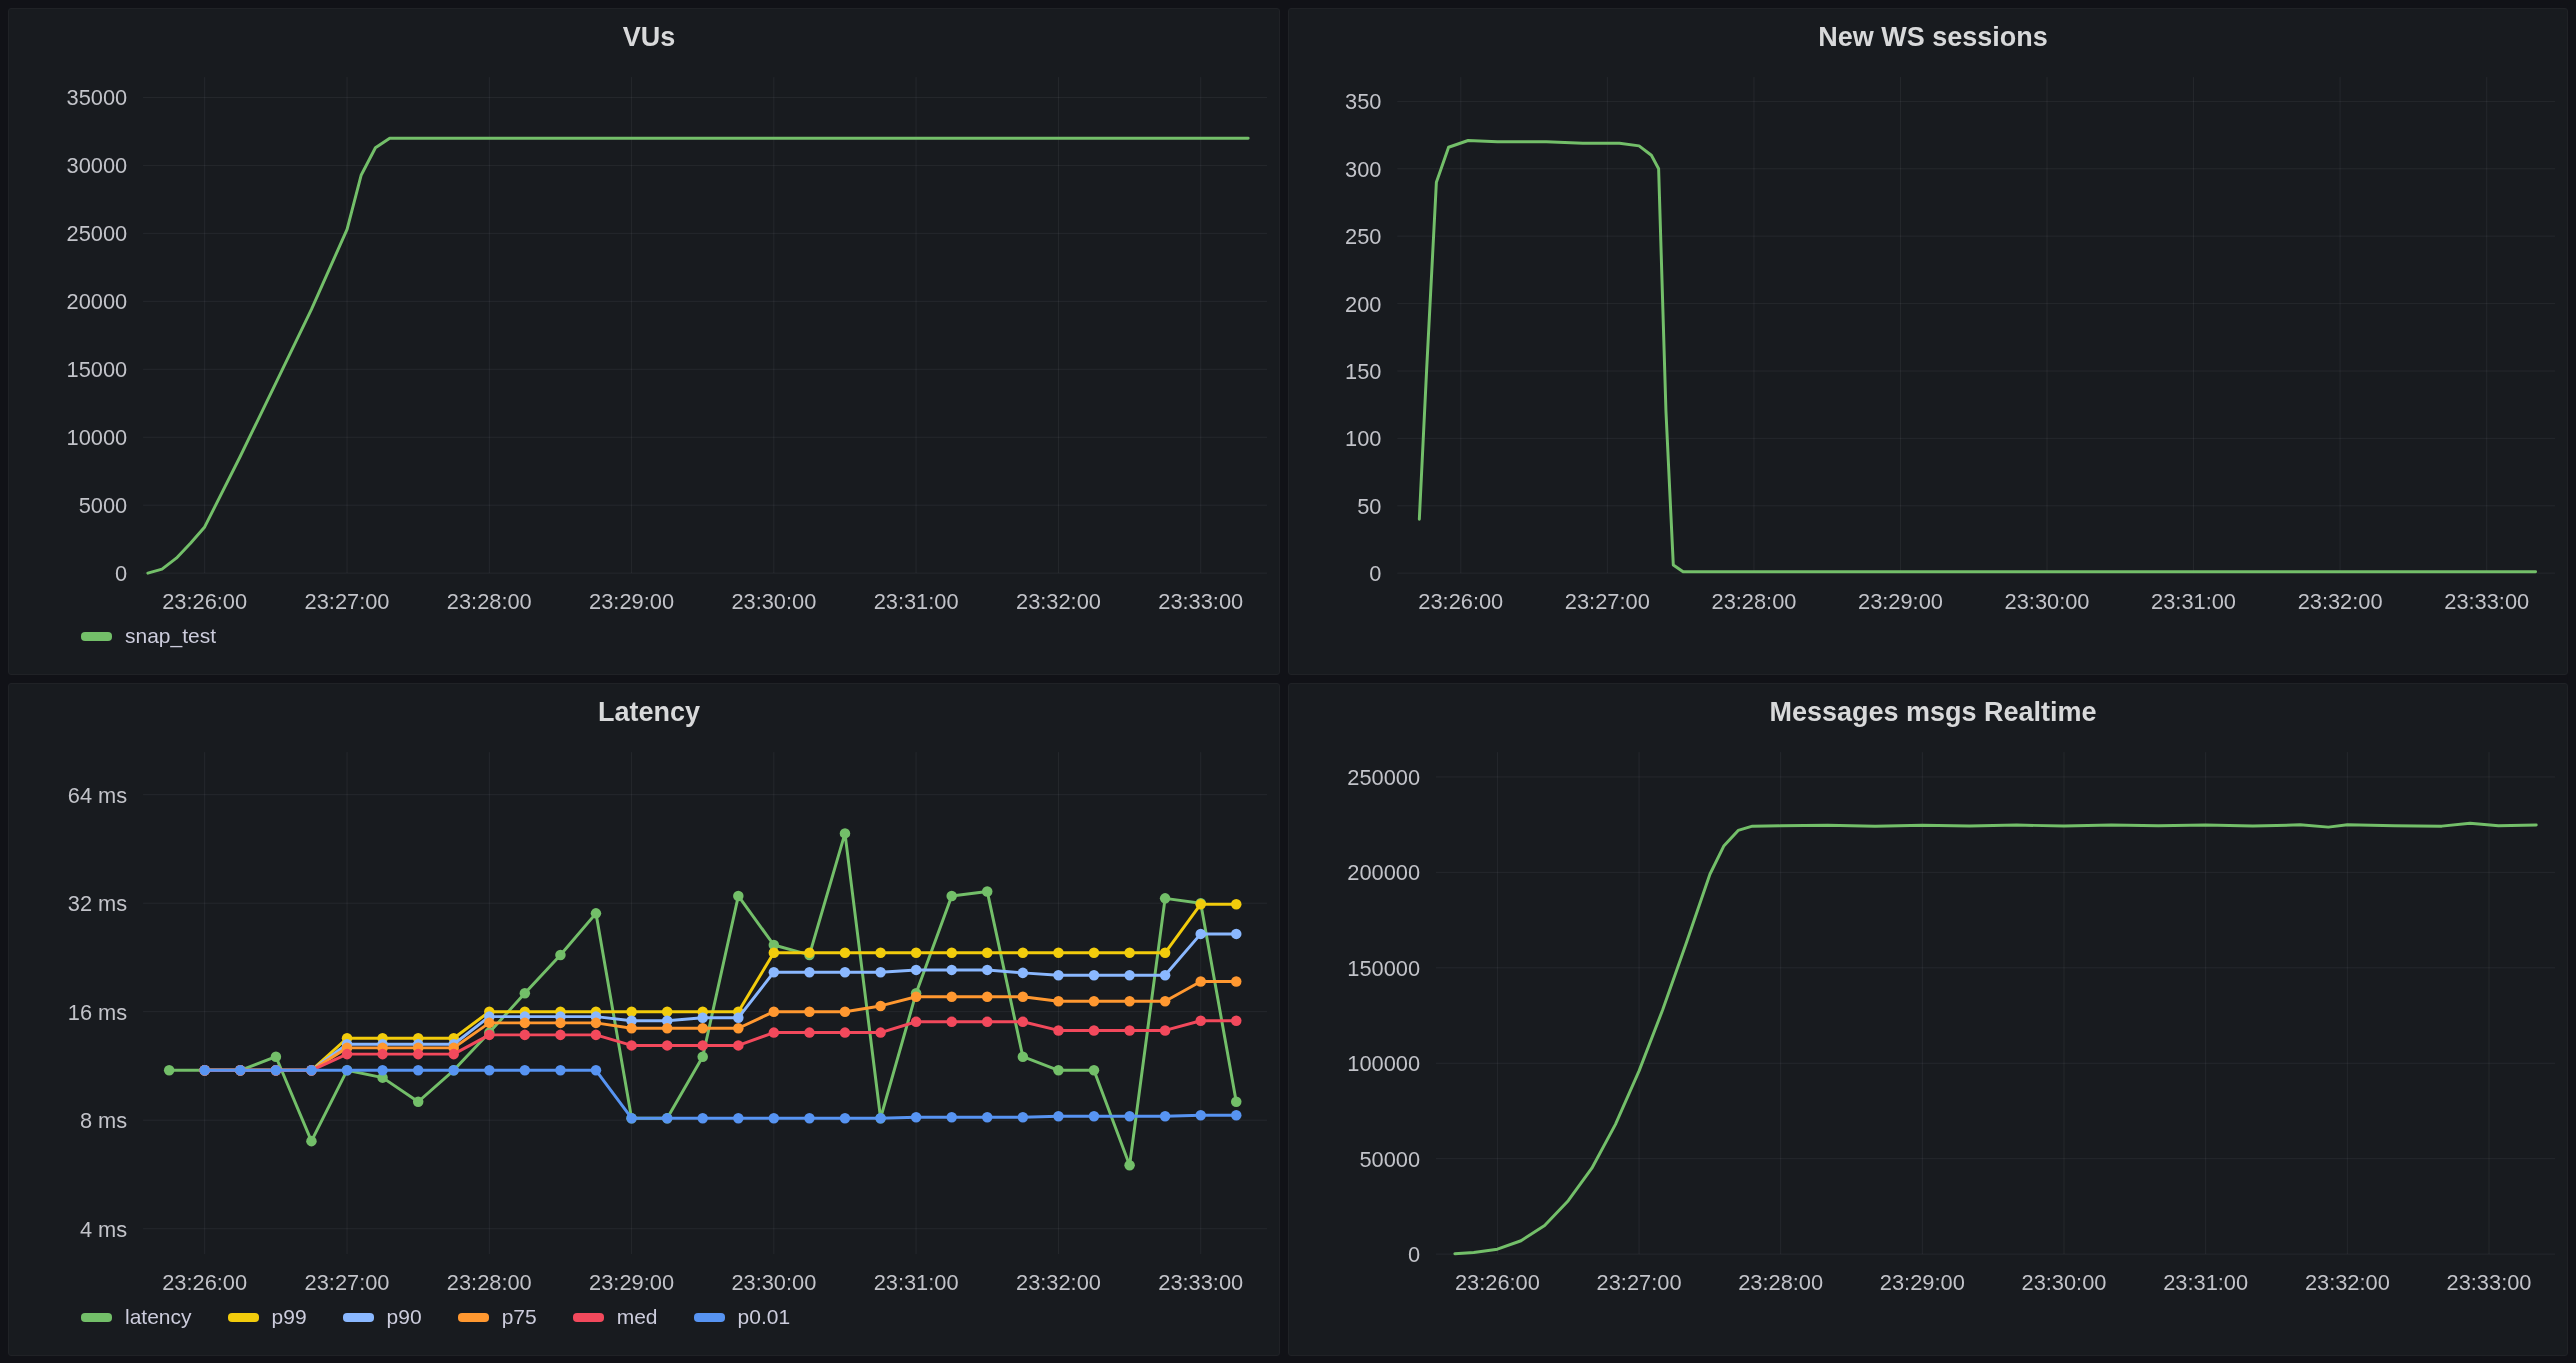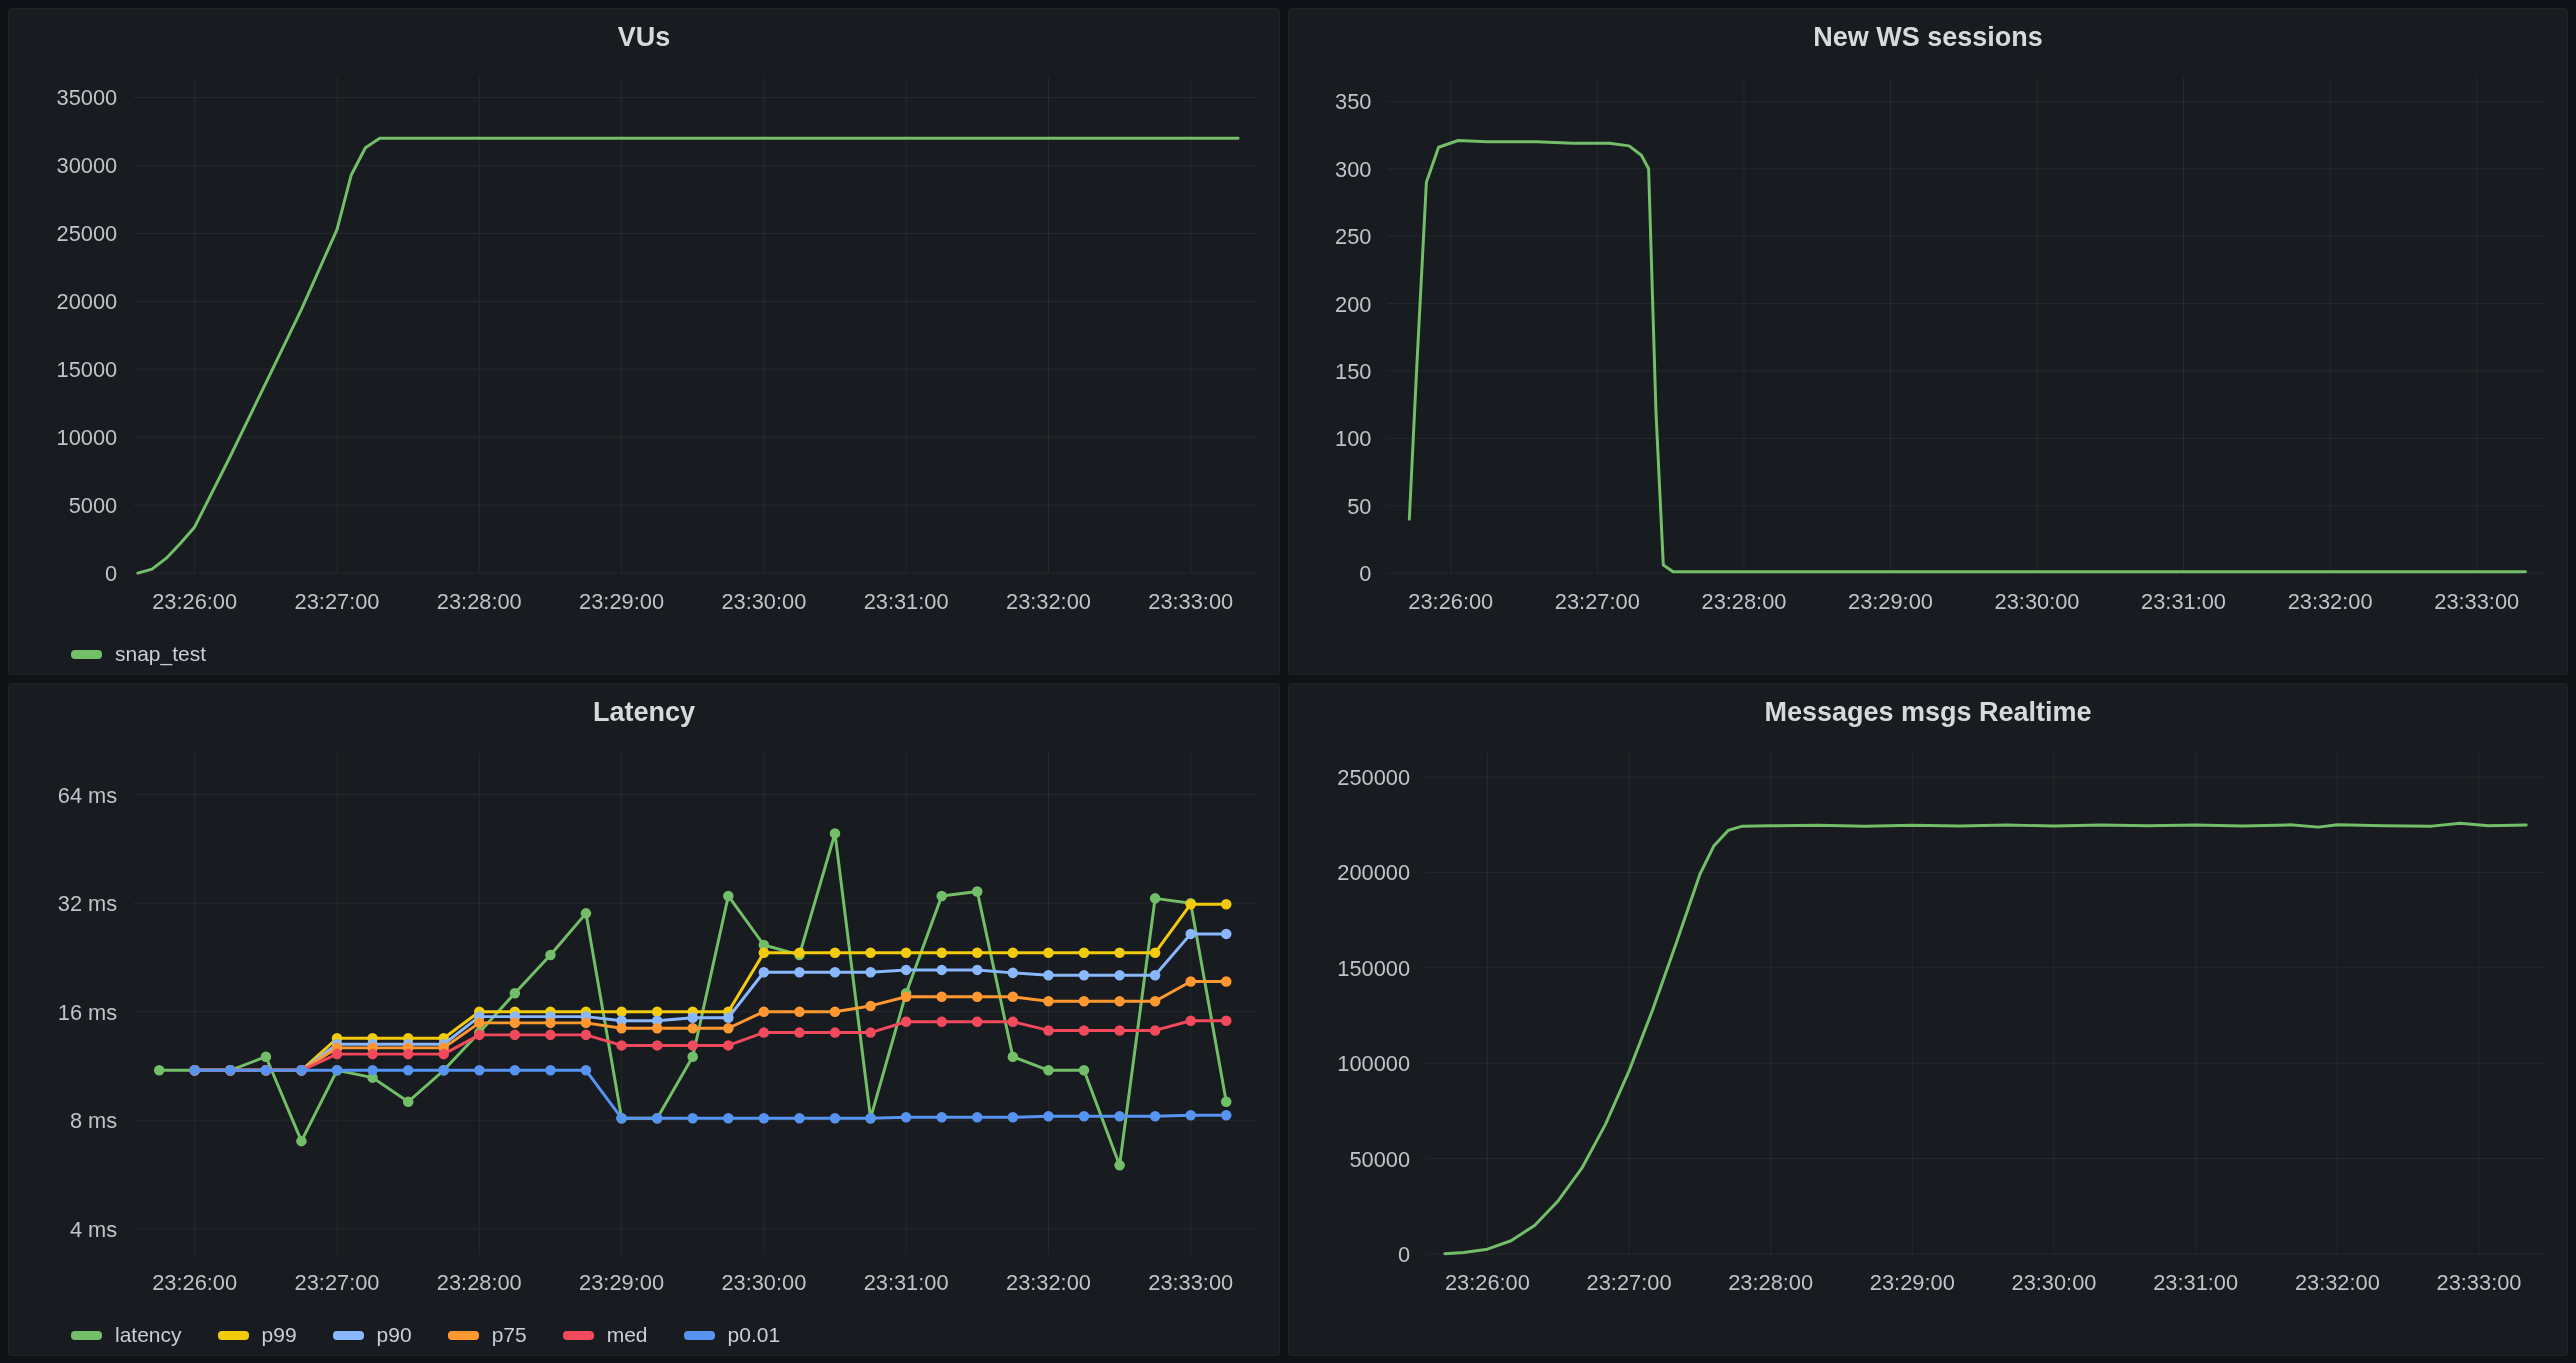--- a/index.html
+++ b/index.html
@@ -11,38 +11,38 @@
     grid-template-rows:667px 673px;
     gap:8px;padding:8px;
     background:#111217;
     font-family:"Liberation Sans",sans-serif;
   }
   .panel{
     background:#181B1F;
     border:1px solid #202226;
     border-radius:3px;
     display:flex;flex-direction:column;
-    padding:6px 10px 8px 10px;
+    padding:6px 10px 8px 20px;
     box-sizing:border-box;
     overflow:hidden;
   }
   .panel-title{
     height:44px;line-height:44px;
     text-align:center;
     font-size:27px;font-weight:700;
     color:#D8D9DA;
     flex:0 0 auto;
   }
   .chart{flex:1 1 auto;position:relative;}
   .chart svg{position:absolute;left:0;top:0;}
   .tick{fill:#C2C3C9;font-size:22px;font-family:"Liberation Sans",sans-serif;}
   .legend{
     flex:0 0 auto;
     height:42px;
-    display:flex;align-items:flex-end;
+    display:flex;align-items:flex-start;
     gap:36px;
     padding-left:52px;
   }
   .legend-item{
     display:flex;align-items:center;gap:13px;
     color:#CCCCDC;font-size:21px;
     cursor:pointer;
   }
   .swatch{width:31px;height:9px;border-radius:4px;flex:0 0 auto;}
 </style>

